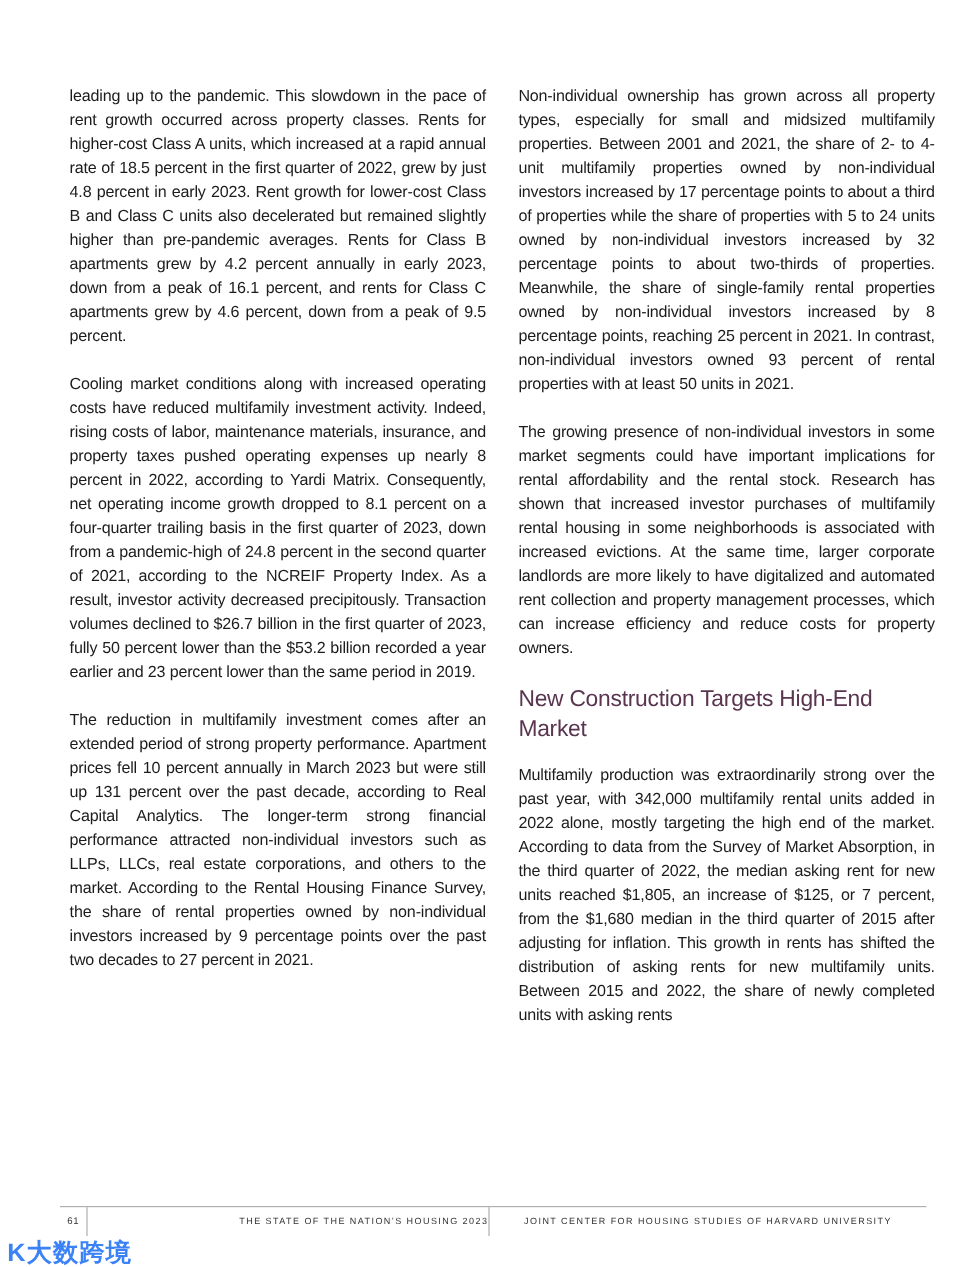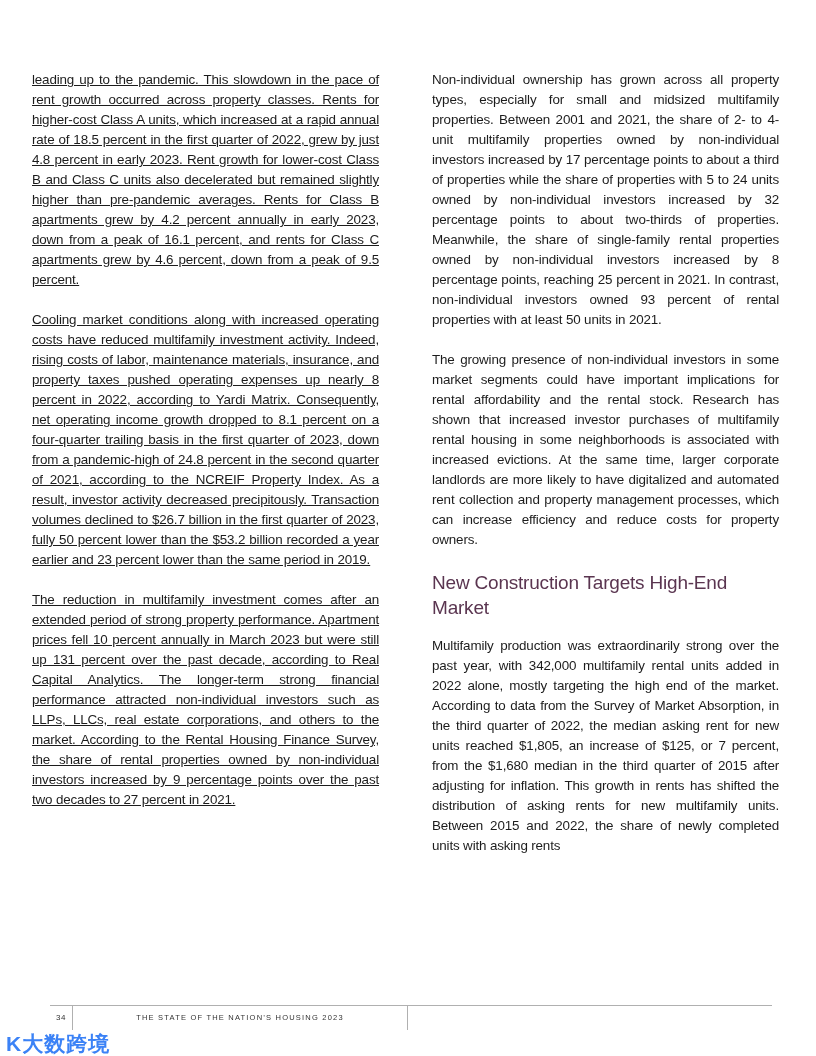--- a/index.html
+++ b/index.html
@@ -1,31 +1,31 @@
 <!DOCTYPE html>
 <html><head>
   <meta charset="utf-8">
   <style>
     html, body { margin: 0; padding: 0; background: #ffffff; }
     body { width: 816px; height: 1056px; position: relative; overflow: hidden;
       font-family: "Liberation Sans", "DejaVu Sans", sans-serif; color: #1c1c1c; }
     .col { position: absolute; top: 70px; width: 347px; }
-    .col.left { left: 32px; text-decoration: underline; }
+    .col.left { left: 58px; }
     .col.right { left: 432px; }
     p.body { margin: 0 0 20px 0; font-size: 13.4px; line-height: 20px; text-align: justify;
       letter-spacing: -0.15px; }
     h2.section { margin: 15px 0 16px 0; font-size: 19px; line-height: 25px; font-weight: normal;
       color: #5a3550; letter-spacing: -0.2px; }
     .footer { position: absolute; left: 50px; top: 1005px; width: 722px; height: 24px;
       border-top: 1px solid #b0b0b0; }
     .footer .pg { position: absolute; left: 0; top: 0; width: 22px; height: 24px;
       border-right: 1px solid #b0b0b0; font-size: 8px; line-height: 24px; text-align: center;
       color: #333; letter-spacing: 0.5px; }
     .footer .tl { position: absolute; left: 23px; top: 0; width: 334px; height: 24px;
-      border-right: 1px solid #b0b0b0; font-size: 7.5px; line-height: 24px; text-align: center;
+      border-right: 1px solid #b0b0b0; font-size: 7.5px; line-height: 24px; text-align: right;
       color: #333; letter-spacing: 1.2px; }
     .footer .tr { position: absolute; left: 358px; top: 0; width: 364px; height: 24px;
       font-size: 7.5px; line-height: 24px; text-align: center; color: #333; letter-spacing: 1.2px; }
     .watermark { position: absolute; left: 6px; top: 1030px; font-size: 21px; color: #3b82f6;
       font-weight: bold; letter-spacing: 1px; }
   </style>
 </head>
 <body>
 
 <div class="col left">
@@ -35,17 +35,18 @@
 </div>
 
 <div class="col right">
   <p class="body">Non-individual ownership has grown across all property types, especially for small and midsized multifamily properties. Between 2001 and 2021, the share of 2- to 4-unit multifamily properties owned by non-individual investors increased by 17 percentage points to about a third of properties while the share of properties with 5 to 24 units owned by non-individual investors increased by 32 percentage points to about two-thirds of properties. Meanwhile, the share of single-family rental properties owned by non-individual investors increased by 8 percentage points, reaching 25 percent in 2021. In contrast, non-individual investors owned 93 percent of rental properties with at least 50 units in 2021.</p>
   <p class="body">The growing presence of non-individual investors in some market segments could have important implications for rental affordability and the rental stock. Research has shown that increased investor purchases of multifamily rental housing in some neighborhoods is associated with increased evictions. At the same time, larger corporate landlords are more likely to have digitalized and automated rent collection and property management processes, which can increase efficiency and reduce costs for property owners.</p>
   <h2 class="section">New Construction Targets High-End Market</h2>
   <p class="body">Multifamily production was extraordinarily strong over the past year, with 342,000 multifamily rental units added in 2022 alone, mostly targeting the high end of the market. According to data from the Survey of Market Absorption, in the third quarter of 2022, the median asking rent for new units reached $1,805, an increase of $125, or 7 percent, from the $1,680 median in the third quarter of 2015 after adjusting for inflation. This growth in rents has shifted the distribution of asking rents for new multifamily units. Between 2015 and 2022, the share of newly completed units with asking rents</p>
 </div>
 
 <div class="footer">
-  <div class="pg">34</div>
+  <div class="pg">61</div>
   <div class="tl">THE STATE OF THE NATION’S HOUSING 2023</div>
+  <div class="tr">JOINT CENTER FOR HOUSING STUDIES OF HARVARD UNIVERSITY</div>
 </div>
 
 <div class="watermark">K大数跨境</div>
 
 </body></html>

